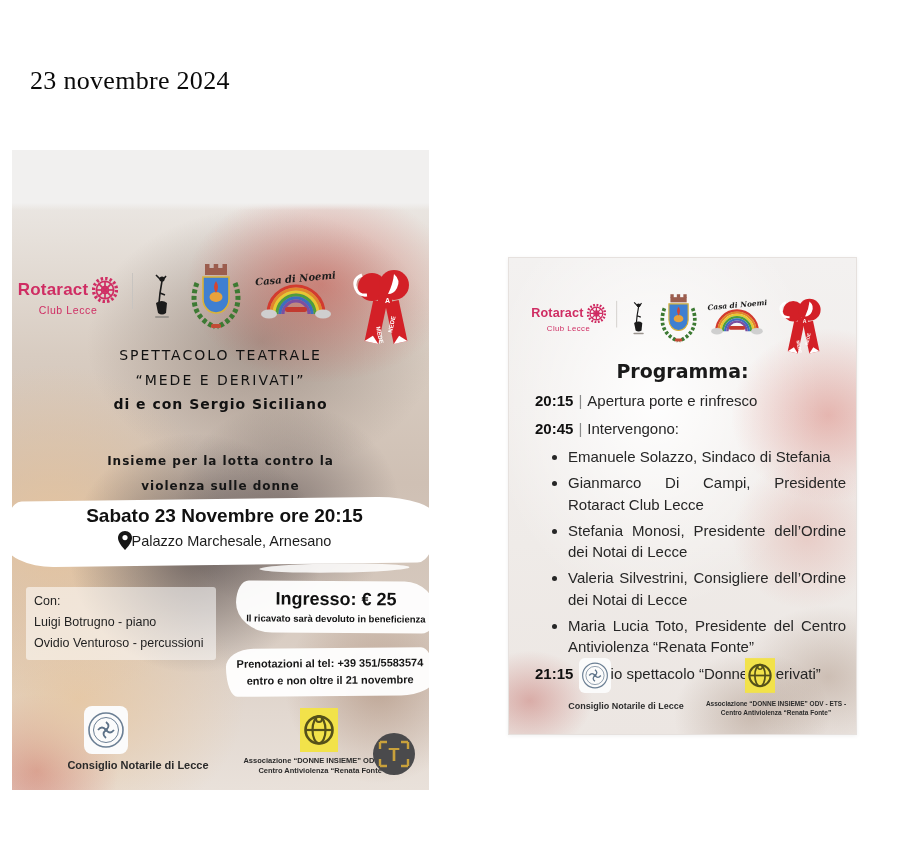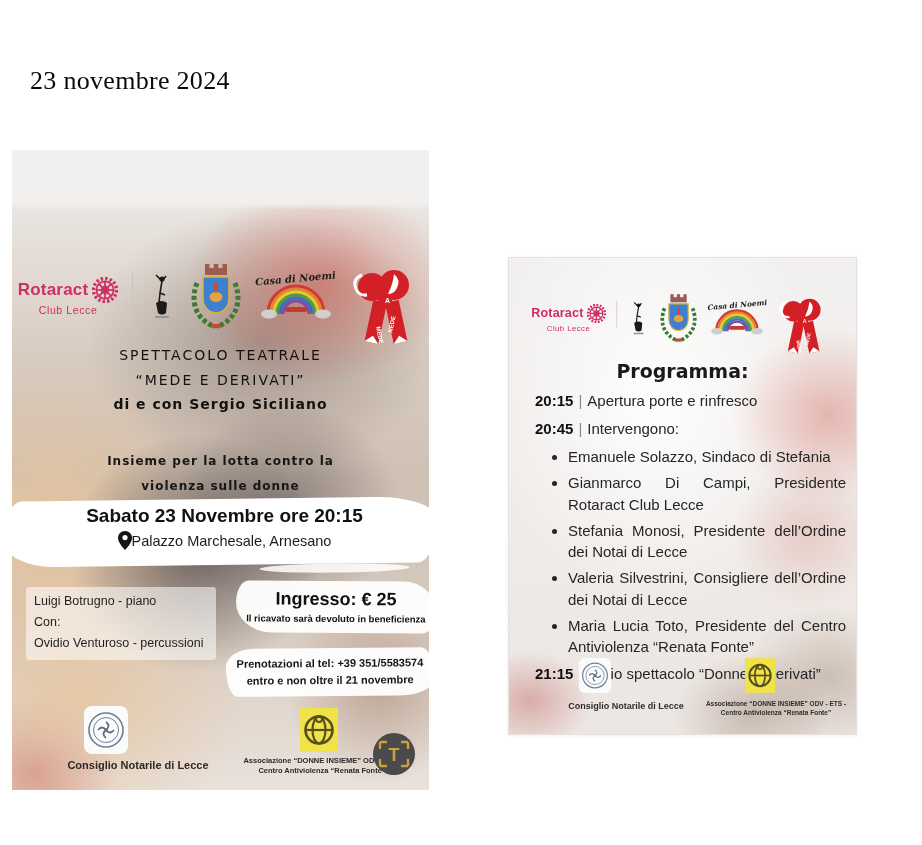--- a/index.html
+++ b/index.html
@@ -261,22 +261,22 @@
       <div class="dateline">Sabato 23 Novembre ore 20:15</div>
       <div class="venueline">
         <svg width="14" height="19" viewBox="0 0 14 19">
             <use href="#pin"></use>
           </svg>
         <span>Palazzo Marchesale, Arnesano</span>
       </div>
     </div>
 
     <div class="cast">
+      <div>Con:</div>
       <div>Luigi Botrugno - piano</div>
-      <div>Con:</div>
       <div>Ovidio Venturoso - percussioni</div>
     </div>
 
     <div class="ticket">
       <div class="ticket-title">Ingresso: € 25</div>
       <div class="ticket-note">Il ricavato sarà devoluto in beneficienza</div>
     </div>
 
     <div class="booking">
       <div>Prenotazioni al tel: +39 351/5583574</div>

